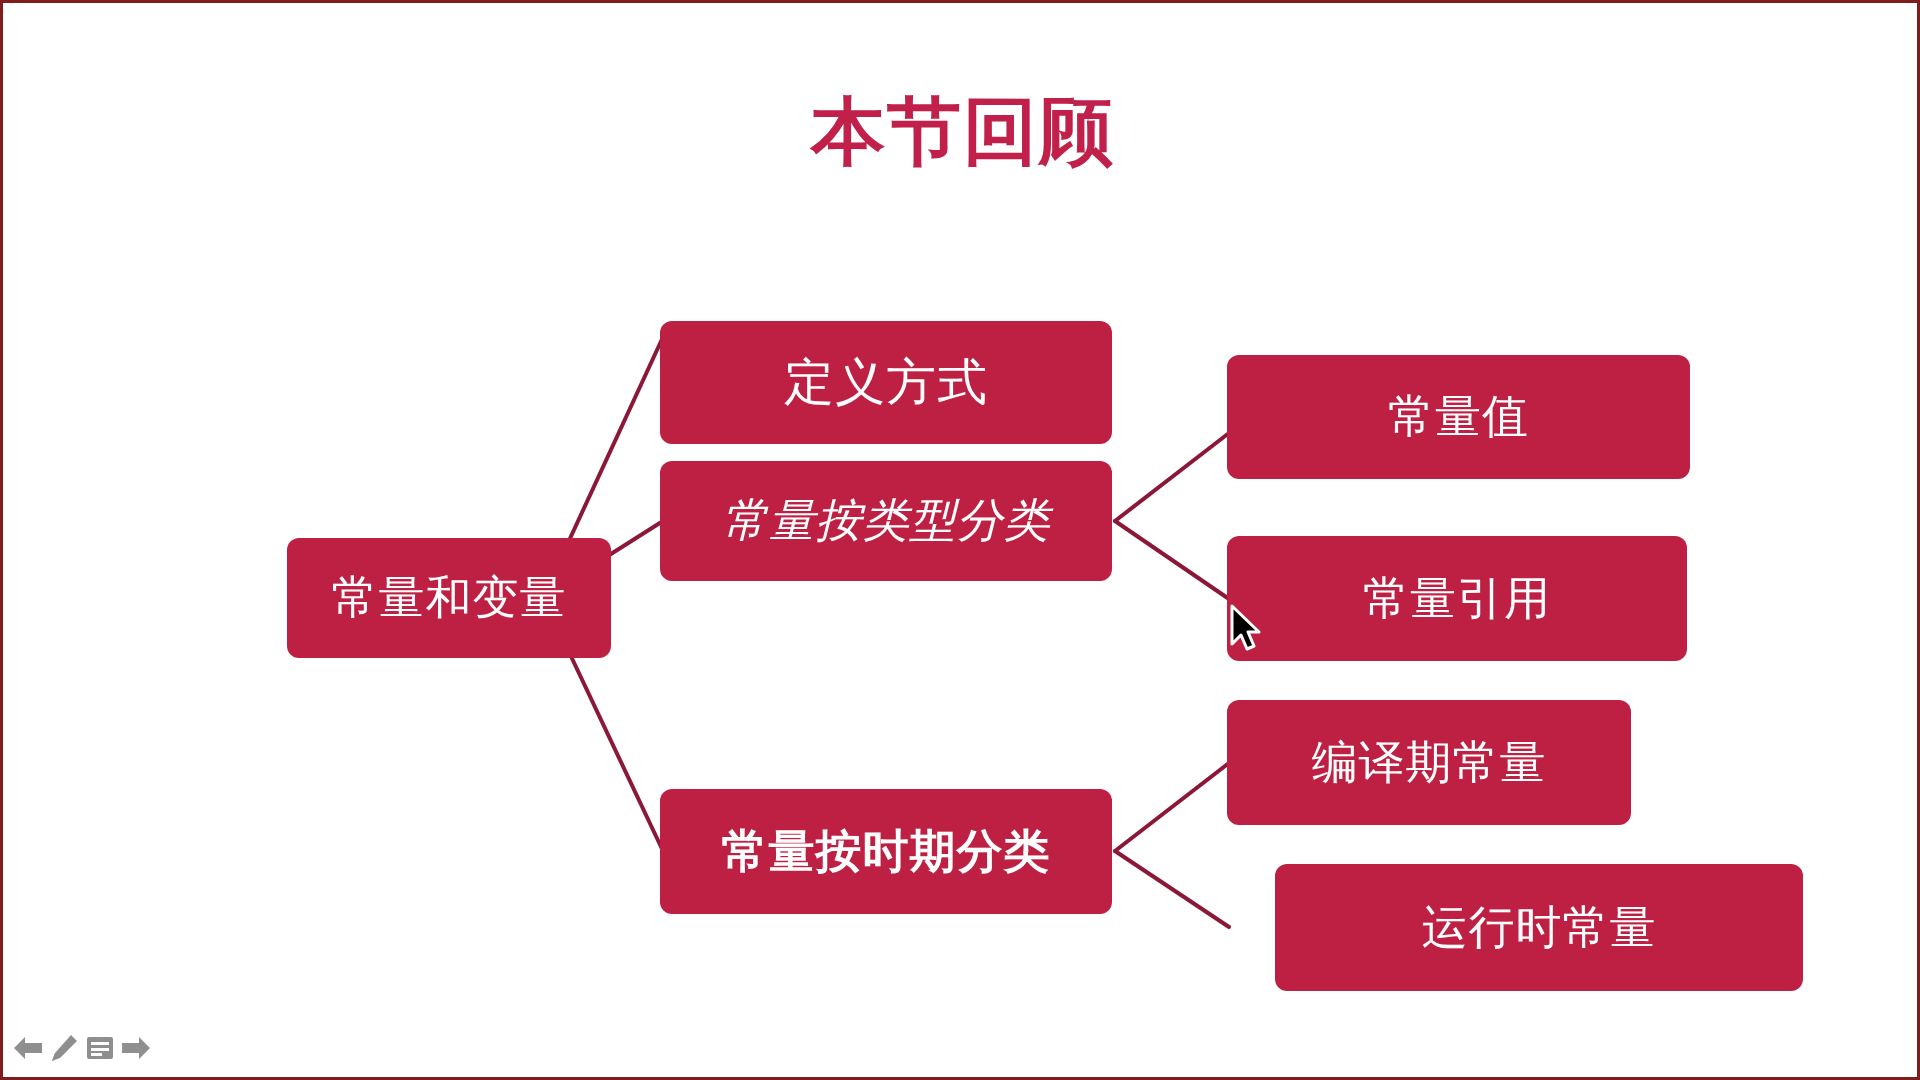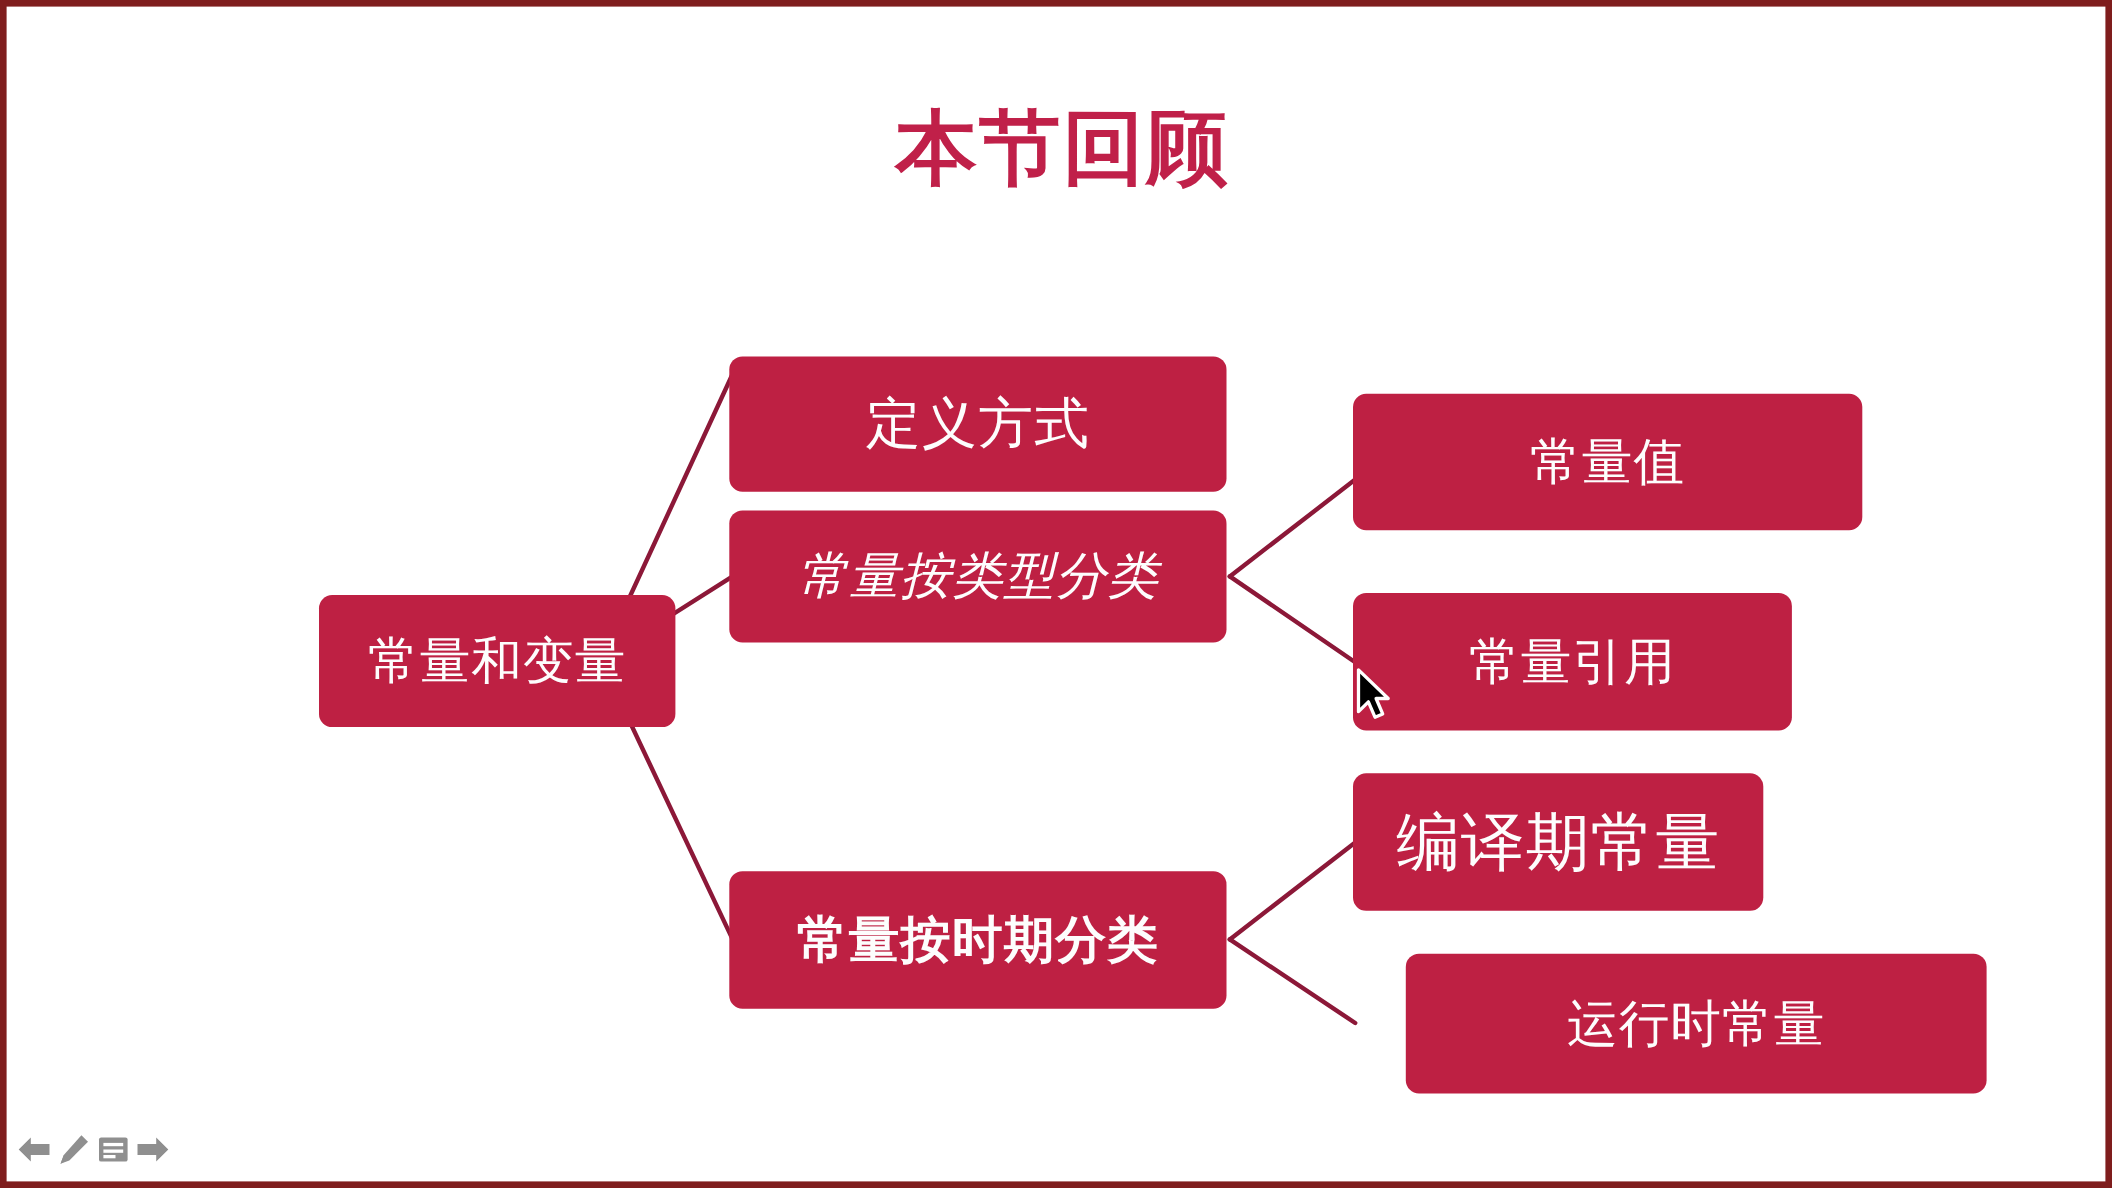--- a/index.html
+++ b/index.html
@@ -13,21 +13,21 @@
     overflow: hidden;
     font-family: "Liberation Sans", "DejaVu Sans", sans-serif;
   }
 
   #slide-root {
     position: relative;
     width: 1920px;
     height: 1080px;
     background: #ffffff;
     box-sizing: border-box;
-    border: 6px solid #7f1d1d;
+    border: 3px solid #7f1d1d;
   }
 
   
   #slide-title {
     position: absolute;
     left: 0;
     top: 86px;
     width: 1920px;
     text-align: center;
     font-size: 74px;
@@ -109,31 +109,31 @@
   #node-const-value {
     left: 1224px;
     top: 352px;
     width: 463px;
     height: 124px;
     font-size: 46px;
   }
   #node-const-ref {
     left: 1224px;
     top: 533px;
-    width: 399px;
+    width: 460px;
     height: 125px;
     font-size: 46px;
     align-items: center;
   }
   #node-compile-const {
     left: 1224px;
     top: 697px;
-    width: 373px;
+    width: 404px;
     height: 125px;
-    font-size: 58px;
+    font-size: 46px;
   }
   #node-runtime-const {
     left: 1224px;
     top: 861px;
     width: 528px;
     height: 127px;
     font-size: 46px;
     margin-left: 48px;
   }
 

